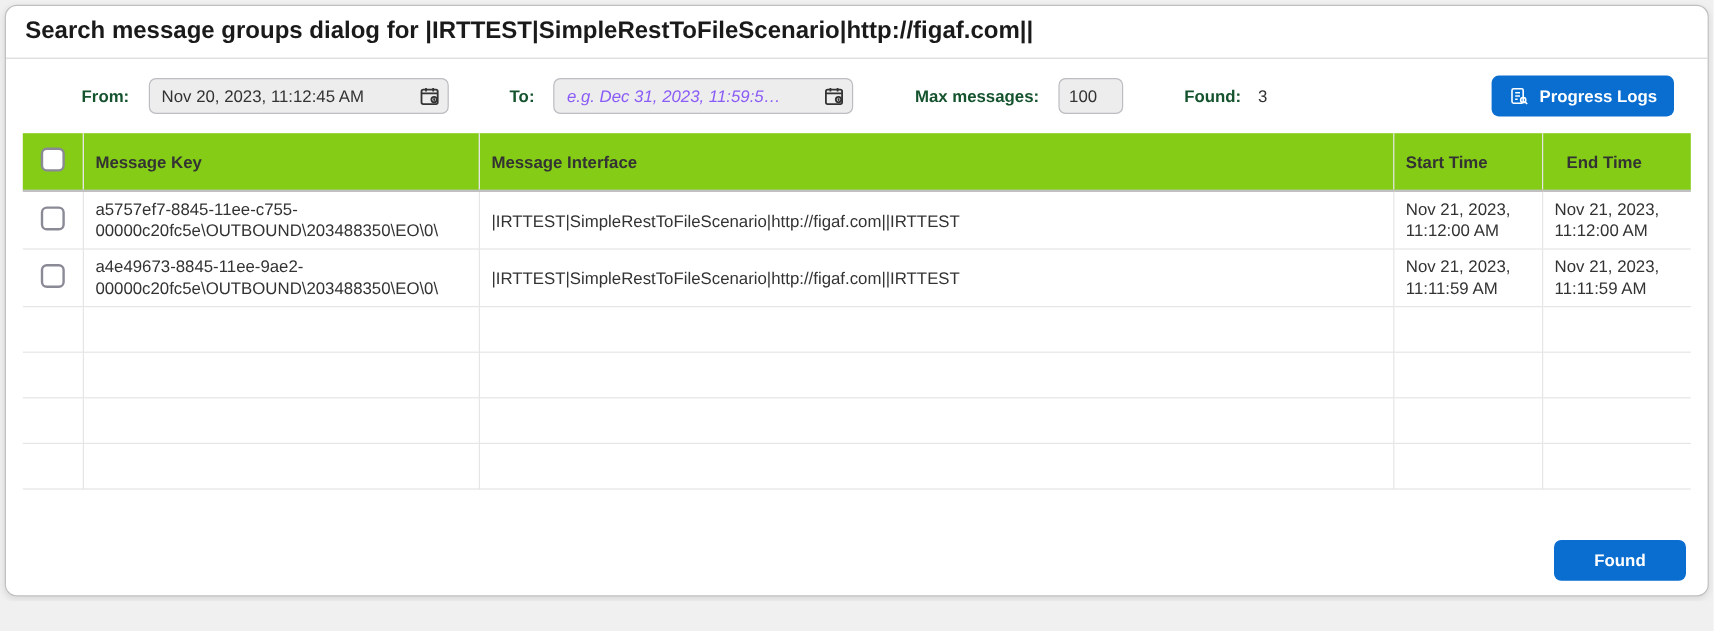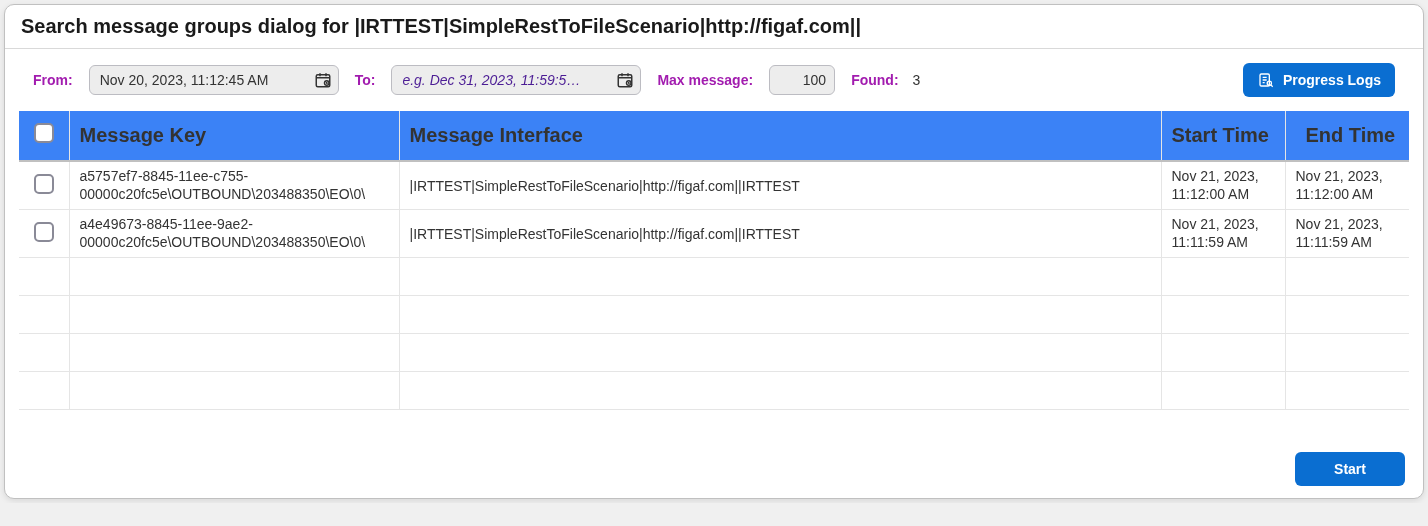--- a/index.html
+++ b/index.html
@@ -31,40 +31,41 @@
     }
     .filter-bar {
       display: flex;
       align-items: center;
       padding: 14px 28px;
       gap: 16px;
       flex-wrap: nowrap;
     }
     .label {
       font-size: 14px;
-      color: #a21caf;
+      color: #14532d;
       font-weight: 600;
+      margin-left: 35px;
     }
     .date-input, .num-input {
       display: flex;
       align-items: center;
       background: #ededed;
       border: 1px solid #bcbcc2;
       border-radius: 6px;
       height: 30px;
       padding: 0 6px 0 10px;
       font-size: 14px;
       color: #333;
       gap: 8px;
     }
     .date-input .text { flex: 1; white-space: nowrap; overflow: hidden; text-overflow: ellipsis; }
-    .date-input.placeholder .text { color: #4c1d95; font-style: italic; }
+    .date-input.placeholder .text { color: #8b5cf6; font-style: italic; }
     .date-input.from { width: 250px; }
     .date-input.to { width: 250px; }
-    .num-input { width: 66px; justify-content: flex-end; padding: 0 8px; }
+    .num-input { width: 54px; justify-content: flex-start; padding: 0 8px; }
     .cal-icon {
       width: 18px; height: 18px; flex-shrink: 0;
       display: inline-flex; align-items: center; justify-content: center;
     }
     .found-group { display: flex; align-items: flex-start; gap: 14px; }
     .found-value { font-size: 14px; color: #333; }
     .spacer { flex: 1; }
     .btn {
       display: inline-flex;
       align-items: center;
@@ -88,27 +89,27 @@
       table-layout: fixed;
     }
     col.c-chk { width: 50px; }
     col.c-key { width: 330px; }
     col.c-iface { }
     col.c-start { width: 124px; }
     col.c-end { width: 124px; }
 
     thead th {
       text-align: left;
-      font-size: 20px;
+      font-size: 14px;
       font-weight: 600;
       color: #333;
       padding: 12px 10px;
       border-bottom: 2px solid #c0c0c0;
       border-right: 1px solid #e5e5e5;
-      background: #3b82f6;
+      background: #84cc16;
     }
     thead th:last-child { border-right: none; padding-left: 20px; }
     thead th.chk { text-align: center; }
 
     tbody td {
       font-size: 14px;
       color: #333;
       padding: 6px 10px;
       border-bottom: 1px solid #e5e5e5;
       border-right: 1px solid #e5e5e5;
@@ -184,21 +185,21 @@
         <svg viewBox="0 0 24 24" width="18" height="18" fill="none" stroke="#333" stroke-width="2">
           <rect x="3" y="5" width="18" height="16" rx="2"></rect>
           <path d="M3 9h18"></path>
           <path d="M8 3v4M16 3v4"></path>
           <circle cx="17" cy="16" r="3"></circle>
           <path d="M17 14.6v1.6l1 .8"></path>
         </svg>
       </span>
     </div>
 
-    <span class="label">Max message:</span>
+    <span class="label">Max messages:</span>
     <div class="num-input">
       <span>100</span>
     </div>
 
     <div class="found-group">
       <span class="label">Found:</span>
       <span class="found-value">3</span>
     </div>
 
     <div class="spacer"></div>
@@ -277,16 +278,16 @@
             <td></td>
             <td></td>
             <td></td>
             <td></td>
           </tr>
       </tbody>
     </table>
   </div>
 
   <div class="dialog-footer">
-    <button class="btn btn-cancel">Start</button>
+    <button class="btn btn-cancel">Found</button>
   </div>
 
 </div>
 
 </body></html>

